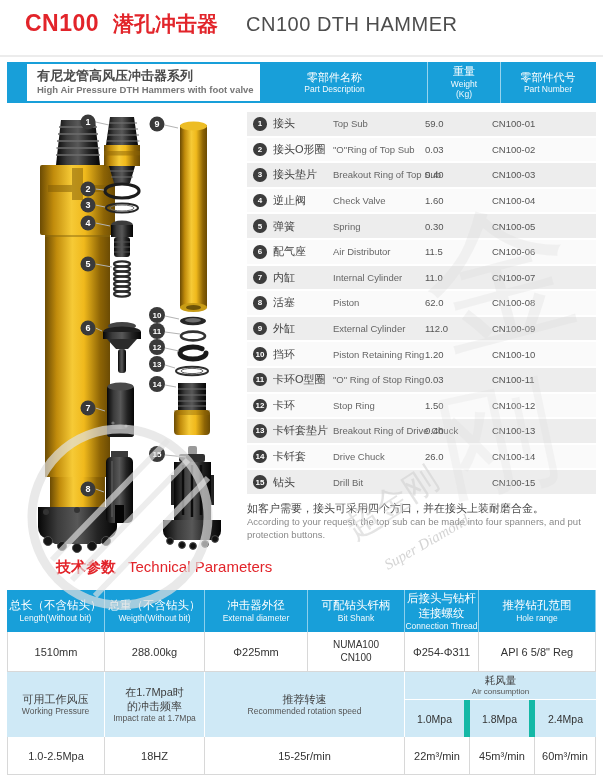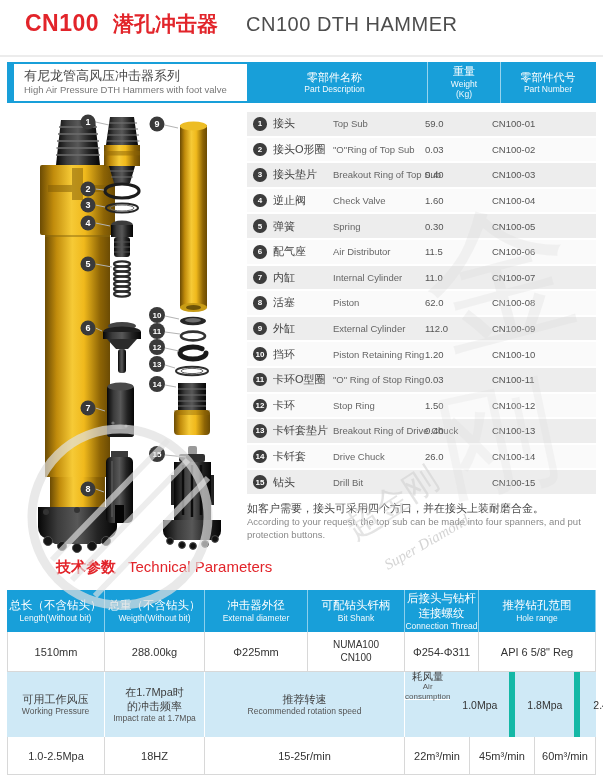--- a/index.html
+++ b/index.html
@@ -6,22 +6,22 @@
   .page{position:relative;width:603px;height:780px;background:#fff;overflow:hidden;
         font-family:"Liberation Sans","DejaVu Sans",sans-serif;}
   
   .hdr{position:absolute;left:25px;top:10px;white-space:nowrap;}
   .hdr .model{color:#e2242a;font-size:23px;font-weight:bold;letter-spacing:.5px;}
   .hdr .cn{color:#e2242a;font-size:21px;font-weight:bold;margin-left:14px;}
   .hdr .en{color:#4d4d4d;font-size:20px;margin-left:28px;letter-spacing:.5px;}
   .topline{position:absolute;left:0;top:55px;width:603px;height:2px;background:#ececec;}
   
   .banner{position:absolute;left:7px;top:62px;width:589px;height:41px;background:#189fd9;}
-  .banner-white{position:absolute;left:7px;top:2px;width:233px;height:37px;background:#fff;
-                padding-left:10px;box-sizing:border-box;display:flex;flex-direction:column;justify-content:center;}
+  .banner-white{position:absolute;left:20px;top:2px;width:233px;height:37px;background:#fff;
+                padding-left:10px;box-sizing:border-box;display:flex;flex-direction:column;justify-content:center;font-weight:bold;}
   .banner-white .cn{font-size:13px;color:#4a4a4a;line-height:1.25;}
   .banner-white .en{font-size:9.5px;color:#777;line-height:1.3;}
   .bh{position:absolute;top:0;height:41px;display:flex;flex-direction:column;justify-content:center;
       text-align:center;color:#fff;}
   .bh .cn{font-size:11px;line-height:1.25;}
   .bh .en{font-size:8.5px;line-height:1.2;opacity:.95;}
   .bh-name{left:235px;width:185px;}
   .bh-weight{left:420px;width:72px;border-left:1px solid rgba(255,255,255,.55);border-right:1px solid rgba(255,255,255,.55);}
   .bh-part{left:493px;width:96px;}
   
@@ -54,21 +54,21 @@
   .hc .cn{font-size:11.5px;line-height:1.3;}
   .hc .en{font-size:8.5px;line-height:1.25;opacity:.95;}
   .vc{background:#fff;color:#333;display:flex;flex-direction:column;justify-content:center;text-align:center;
       font-size:11px;border-right:1px solid #d8d8d8;border-bottom:1px solid #d8d8d8;box-sizing:border-box;}
   .vc.first{border-left:1px solid #d8d8d8;}
   .vc .l2{font-size:10px;line-height:1.25;}
   .lb{background:#cfe9f6;color:#3f3f3f;display:flex;flex-direction:column;justify-content:center;
       text-align:center;border-right:1px solid #fff;box-sizing:border-box;}
   .lb .cn{font-size:11px;line-height:1.3;}
   .lb .en{font-size:8.5px;color:#555;line-height:1.3;}
-  .airblock{grid-column:4/7;background:#cfe9f6;display:flex;flex-direction:row;box-sizing:border-box;}
+  .airblock{grid-column:4/7;background:#cfe9f6;display:flex;flex-direction:column;box-sizing:border-box;}
   .airtop{height:28px;display:flex;flex-direction:column;justify-content:center;text-align:center;
           border-bottom:1px solid #fff;box-sizing:border-box;}
   .airtop .cn{font-size:10.5px;color:#3f3f3f;line-height:1.2;}
   .airtop .en{font-size:8px;color:#555;line-height:1.2;}
   .aircols{flex:1;display:flex;}
   .aircol{display:flex;align-items:center;justify-content:center;font-size:10.5px;color:#333;
           border-right:6px solid #14b8a6;box-sizing:border-box;}
   .aircol:nth-child(1){width:65px;}.aircol:nth-child(2){width:65px;text-align:right;}.aircol:nth-child(3){width:61px;border-right:none;}
   
   .diagram{position:absolute;left:0;top:105px;z-index:1;}

